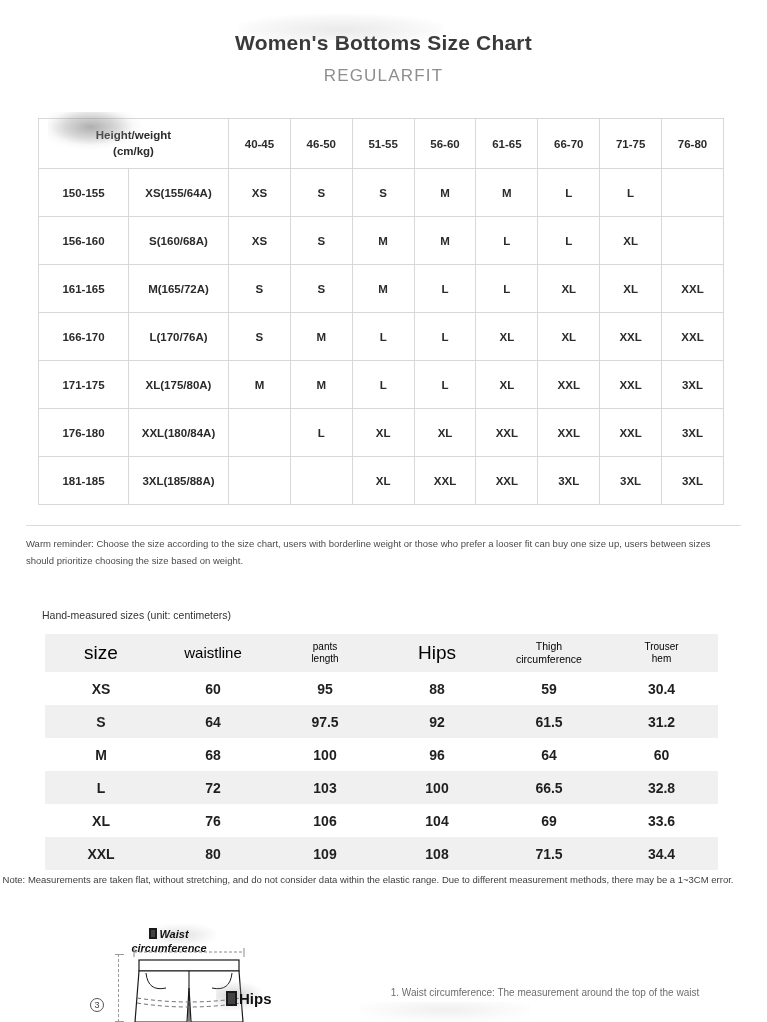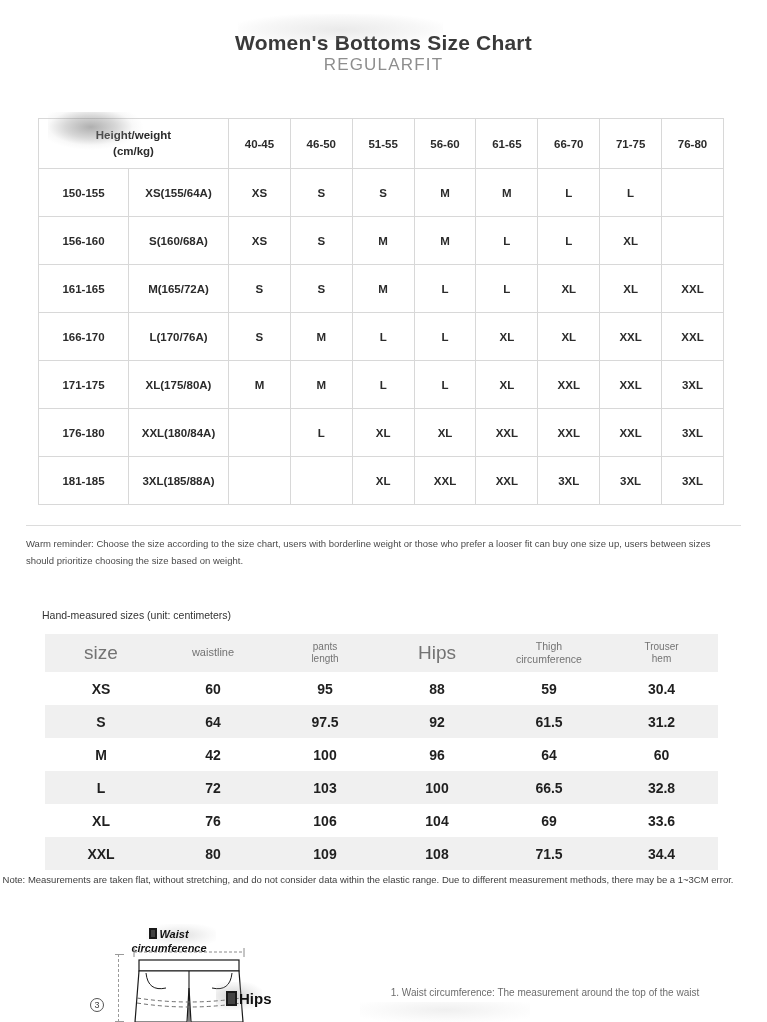--- a/index.html
+++ b/index.html
@@ -25,21 +25,21 @@
   .main-title {
     font-size: 21px;
     font-weight: bold;
     color: #3a3a3a;
     letter-spacing: 0.2px;
     line-height: 1.2;
   }
   .sub-title {
     font-size: 17px;
     color: #8e8e8e;
-    margin-top: 0;
+    margin-top: 11px;
     letter-spacing: 1.2px;
     font-weight: normal;
   }
 
   
   .smudge-title {
     position: absolute;
     left: 238px;
     top: 14px;
     width: 205px;
@@ -138,34 +138,34 @@
   table.hand th, table.hand td {
     text-align: center;
     vertical-align: middle;
     border: none;
     padding: 0;
   }
   table.hand thead th {
     background: #f0f0f0;
     height: 38px;
     font-weight: normal;
-    color: #737373;
+    color: #000000;
     line-height: 1.2;
   }
   table.hand tbody td {
     height: 33px;
     font-size: 14px;
     font-weight: bold;
     color: #1f1f1f;
   }
   table.hand tbody tr.shaded td { background: #f0f0f0; }
   table.hand tbody tr.plain td  { background: #ffffff; }
 
   .h-size   { font-size: 19px; font-weight: normal; }
-  .h-waist  { font-size: 11px; }
+  .h-waist  { font-size: 15px; }
   .h-pants  { font-size: 10px; }
   .h-hips   { font-size: 19px; font-weight: normal; }
   .h-thigh  { font-size: 10.5px; }
   .h-hem    { font-size: 10px; }
 
   .c1 { width: 112px; }
   .c2 { width: 112px; }
   .c3 { width: 112px; }
   .c4 { width: 112px; }
   .c5 { width: 112px; }
@@ -485,21 +485,21 @@
         <tr class="shaded">
           <td>S</td>
           <td>64</td>
           <td>97.5</td>
           <td>92</td>
           <td>61.5</td>
           <td>31.2</td>
         </tr>
         <tr class="plain">
           <td>M</td>
-          <td>42</td>
+          <td>68</td>
           <td>100</td>
           <td>96</td>
           <td>64</td>
           <td>60</td>
         </tr>
         <tr class="shaded">
           <td>L</td>
           <td>72</td>
           <td>103</td>
           <td>100</td>

